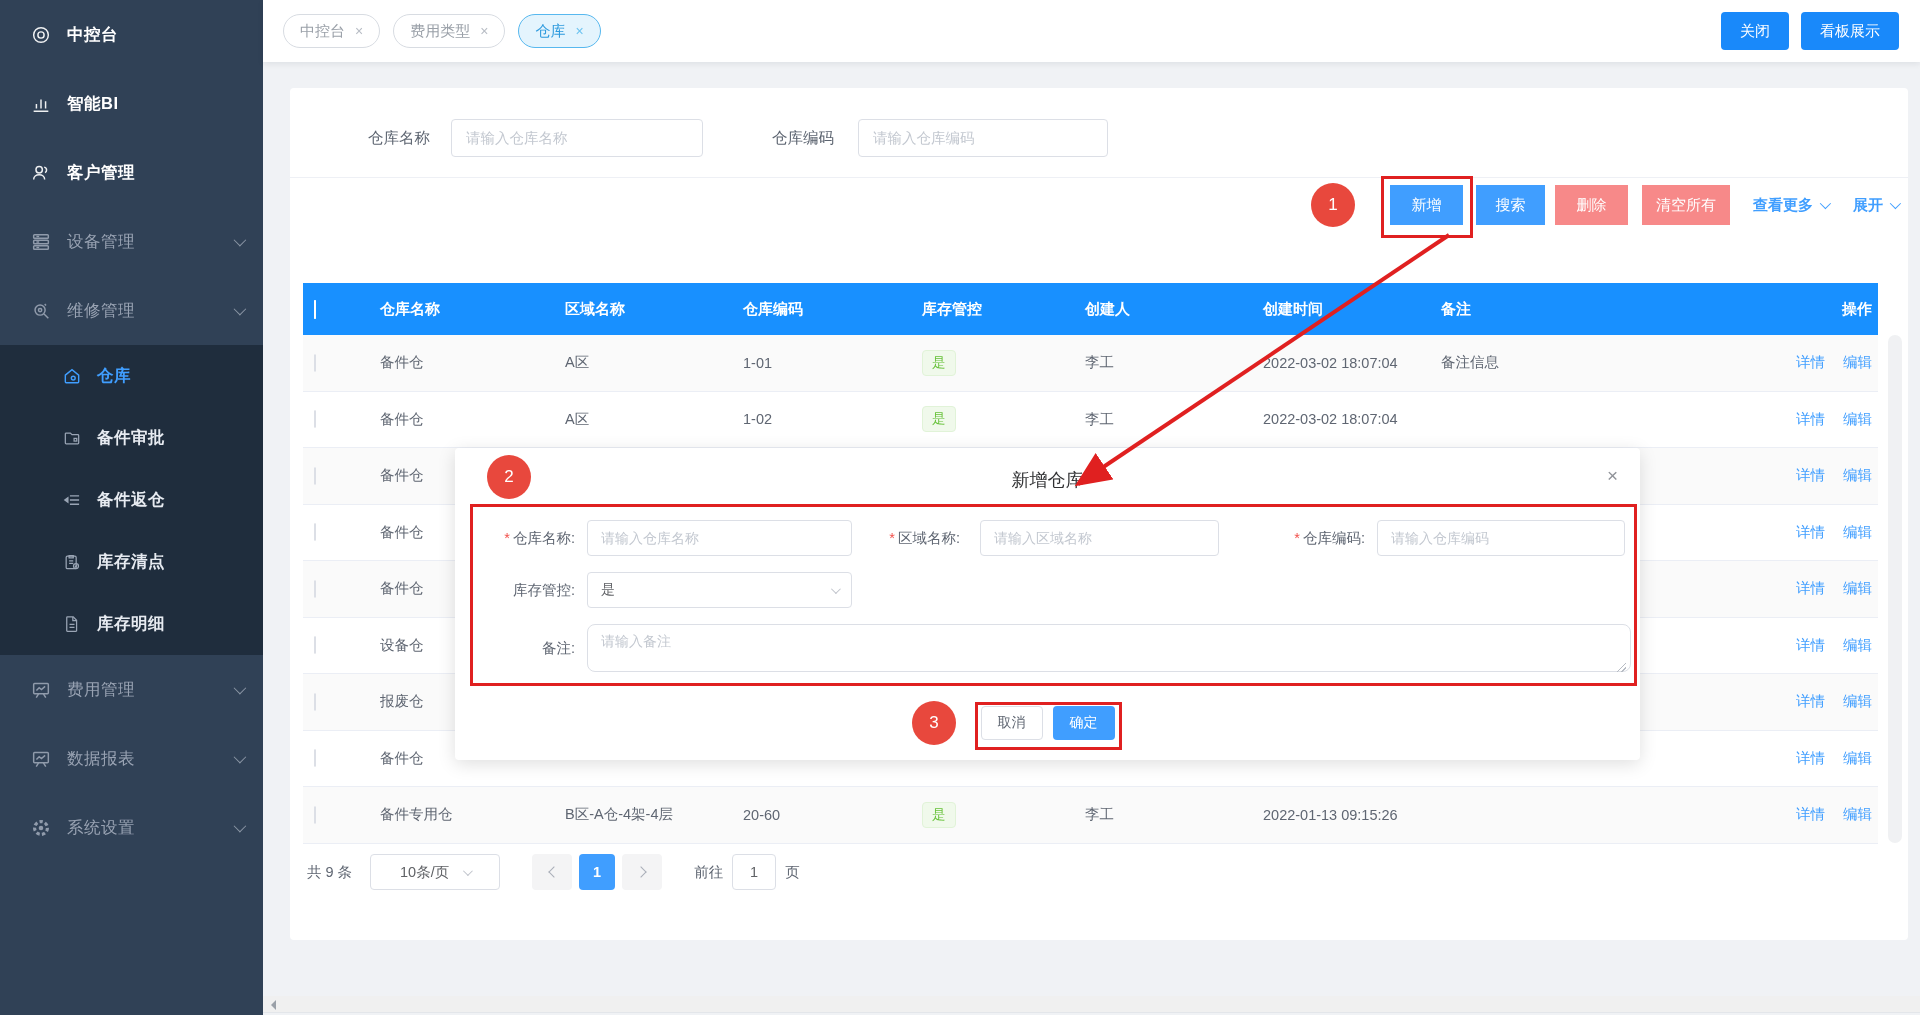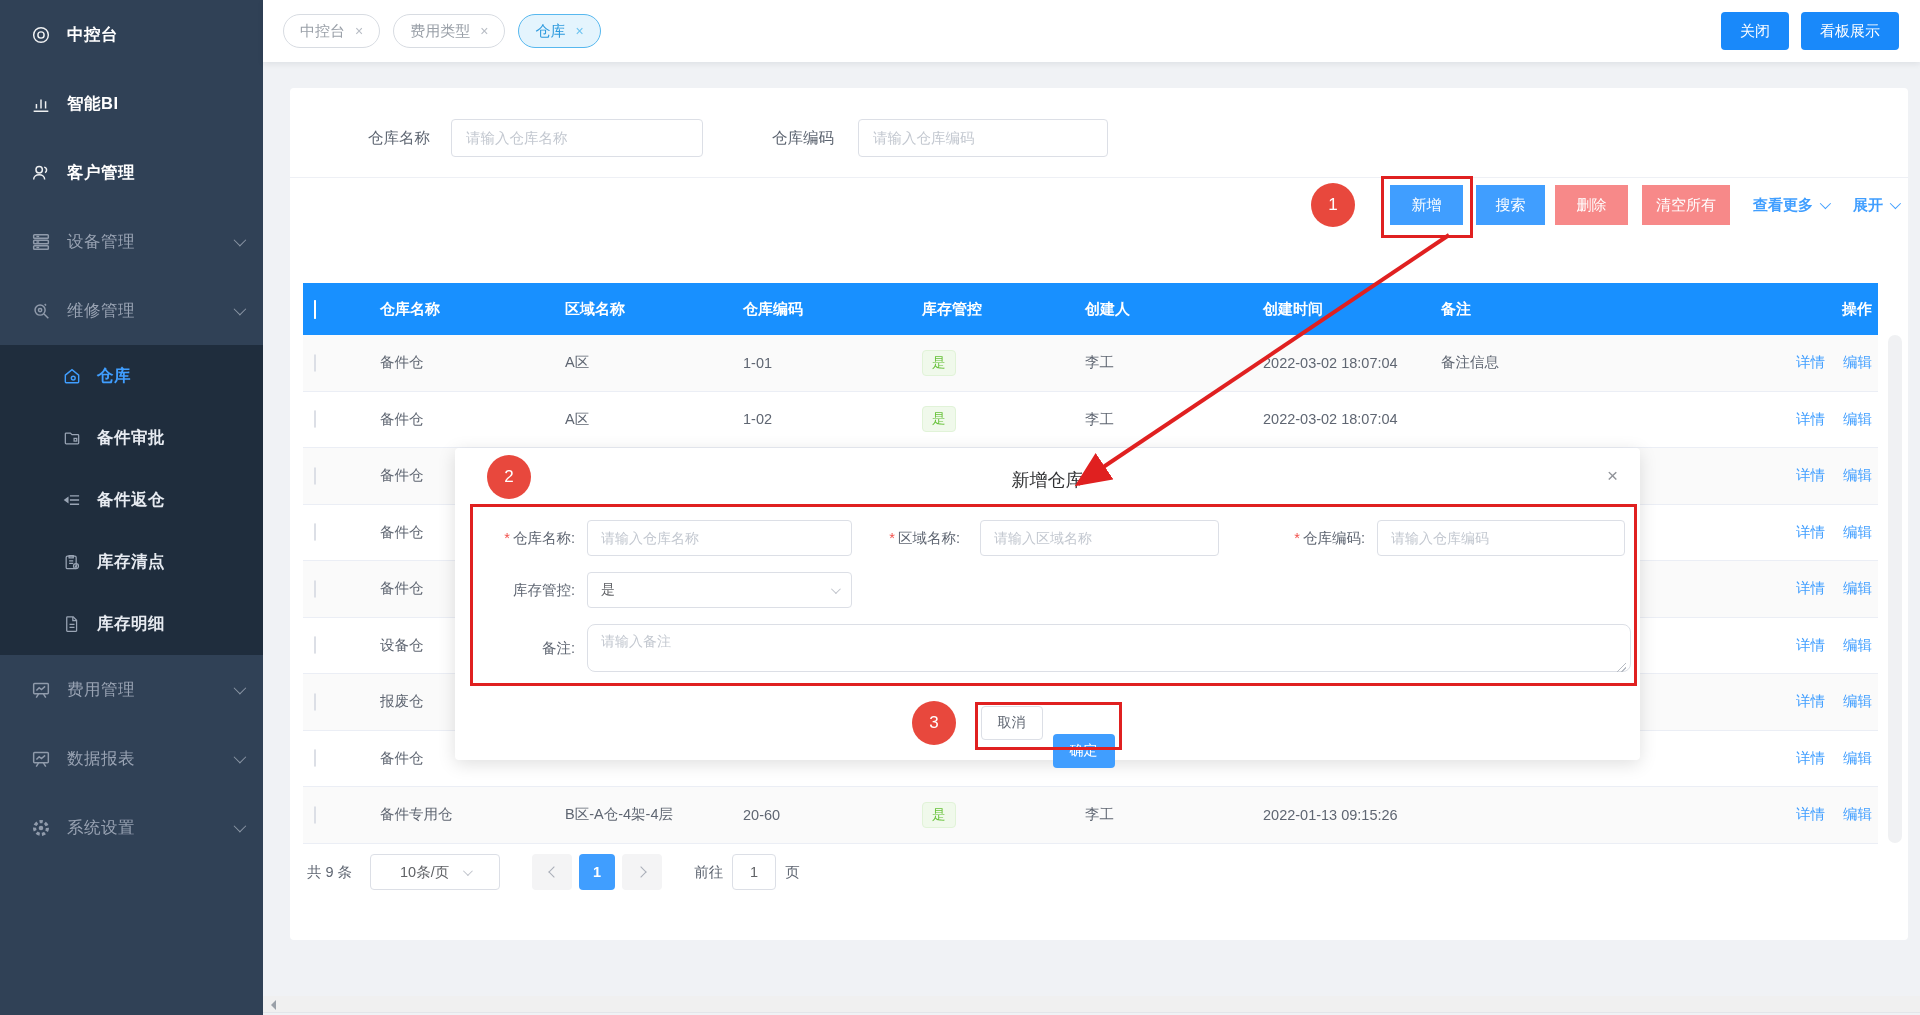--- a/index.html
+++ b/index.html
@@ -79,21 +79,21 @@
   .req { color:#f2504b; font-style:normal; margin-right:3px; }
   .m-input { height:36px; border:1px solid #dcdfe6; border-radius:4px; padding:0 13px; font-size:14px; color:#606266; outline:none; font-family:inherit; background:#fff; }
   .m-input::placeholder, .m-textarea::placeholder { color:#c3c8d0; }
   .m-select { width:265px; height:36px; border:1px solid #dcdfe6; border-radius:4px; display:flex; align-items:center; padding:0 13px; color:#606266; cursor:pointer; }
   .m-select span { flex:1; }
   .m-textarea { width:1044px; height:48px; border:1px solid #dcdfe6; border-radius:8px; padding:8px 13px; font-size:14px; font-family:inherit; color:#606266; resize:none; outline:none; }
   .resize-corner { position:absolute; width:9px; height:9px; right:14px; top:215px;
     background:linear-gradient(135deg, transparent 45%, #b7bcc4 45%, #b7bcc4 55%, transparent 55%, transparent 70%, #b7bcc4 70%, #b7bcc4 80%, transparent 80%); }
   .m-footer { position:absolute; left:0; right:0; top:258px; display:flex; justify-content:center; gap:10px; }
   .btn-cancel { width:62px; height:34px; background:#fff; border:1px solid #dcdfe6; border-radius:4px; color:#5f6672; font-size:14px; cursor:pointer; font-family:inherit; }
-  .btn-ok { width:62px; height:34px; background:#409eff; border:none; border-radius:4px; color:#fff; font-size:14px; cursor:pointer; font-family:inherit;margin-top:28px; }
+  .btn-ok { width:62px; height:34px; background:#409eff; border:none; border-radius:4px; color:#fff; font-size:14px; cursor:pointer; font-family:inherit; }
 
   
   .annot { position:absolute; z-index:60; pointer-events:none; }
   .annot-circle { width:44px; height:44px; border-radius:50%; background:#e8483d; color:#fff; display:flex; align-items:center; justify-content:center; font-size:17px; z-index:70; }
   .annot-rect { border:3px solid #e02020; }
   .annot-arrow-svg { position:absolute; left:0; top:0; z-index:64; pointer-events:none; }
 </style>
 </head>
 <body>
 

